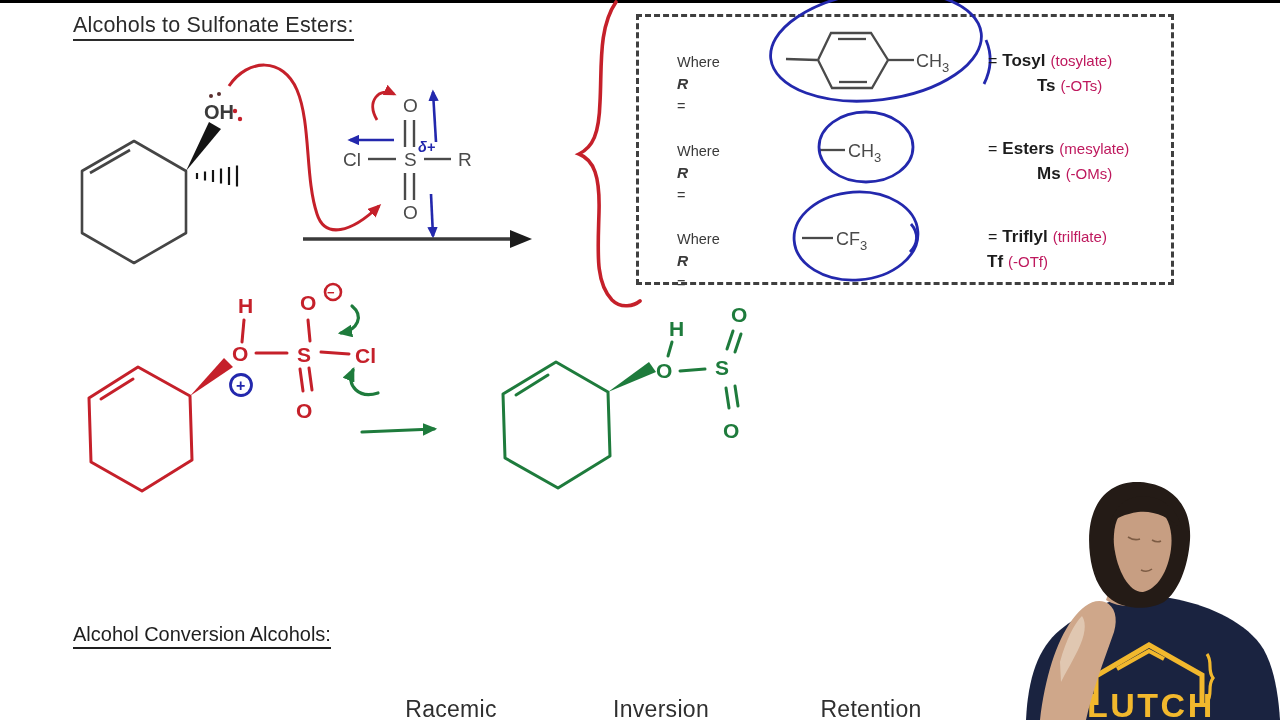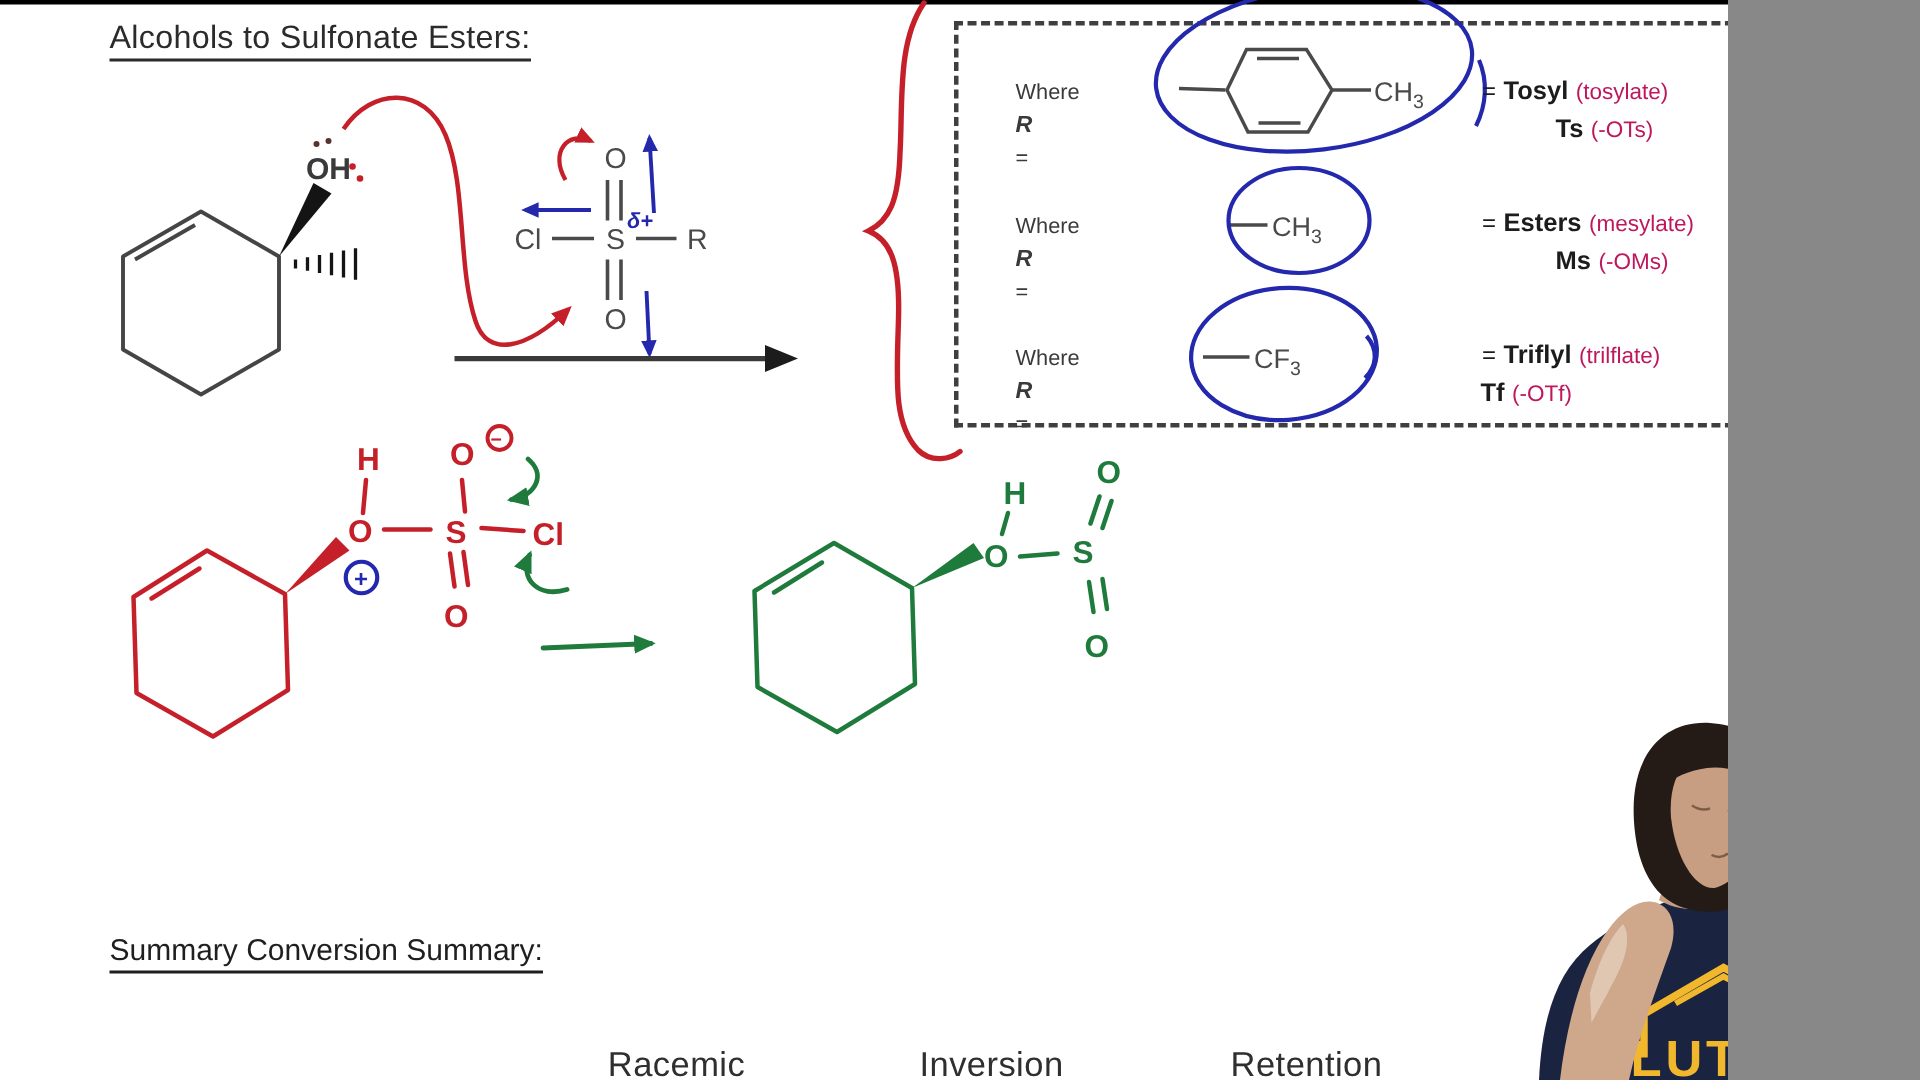--- a/index.html
+++ b/index.html
@@ -1,17 +1,17 @@
 <!DOCTYPE html>
 <html><head>
 <meta charset="utf-8">
 <style>
   html,body{margin:0;padding:0;background:#888;}
   .stage{
-    position:relative;width:1152px;height:720px;background:#ffffff;
+    position:relative;width:1280px;height:720px;background:#ffffff;
     overflow:hidden;font-family:"Liberation Sans",sans-serif;color:#222;
   }
   .abs{position:absolute;}
   .top-bar{left:0;top:0;width:1280px;height:3px;background:#000;}
   .page-title{
     left:73px;top:13px;font-size:21.5px;font-weight:500;color:#2b2b2b;
     border-bottom:2px solid #2b2b2b;padding-bottom:1px;letter-spacing:.2px;
   }
   .summary-title{
     left:73px;top:623px;font-size:20px;font-weight:500;color:#1f1f1f;
@@ -257,18 +257,18 @@
   <div class="abs rdef def3a">
     <span>=</span>
       <span class="nm">Triflyl</span>
       <span class="nt">(trilflate)</span>
   </div>
   <div class="abs rdef def3b">
     <span class="nm">Tf</span>
       <span class="nt">(-OTf)</span>
   </div>
 
-  <div class="abs summary-title">Summary Conversion Summary:</div>
+  <div class="abs summary-title">Alcohol Conversion Alcohols:</div>
   <div class="abs sum-col col-0">Racemic</div>
   <div class="abs sum-col col-1">Inversion</div>
   <div class="abs sum-col col-2">Retention</div>
 
 </div>
 
 </body></html>

